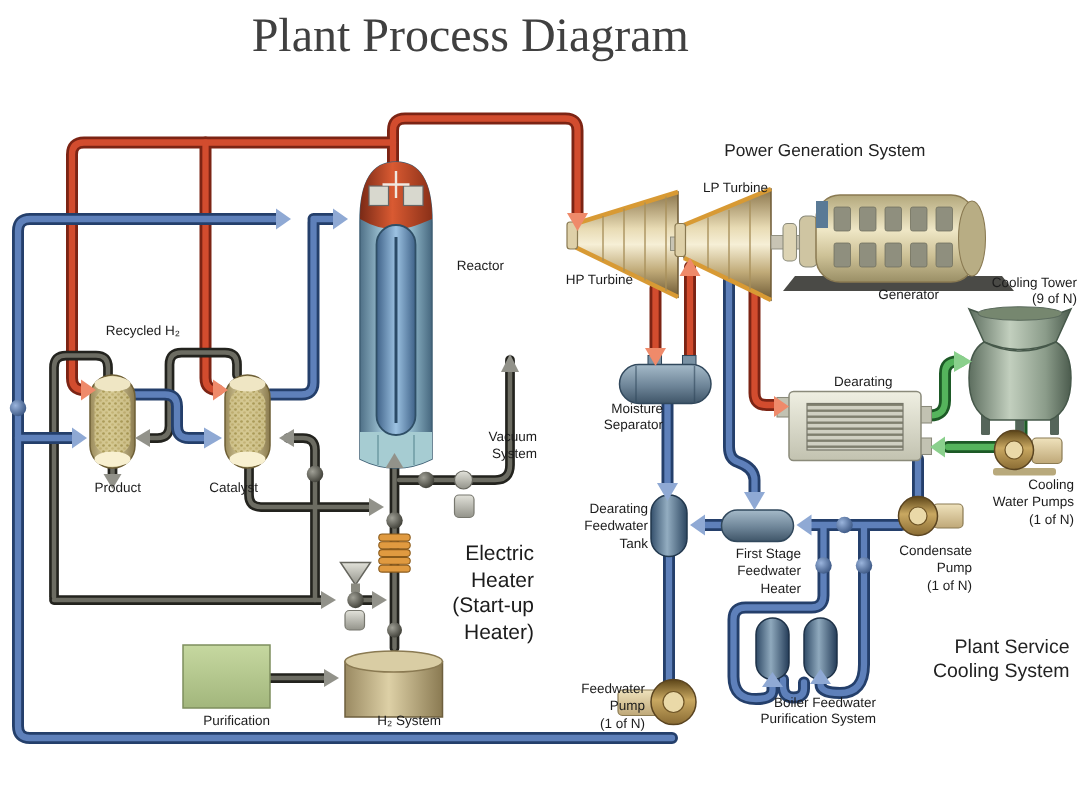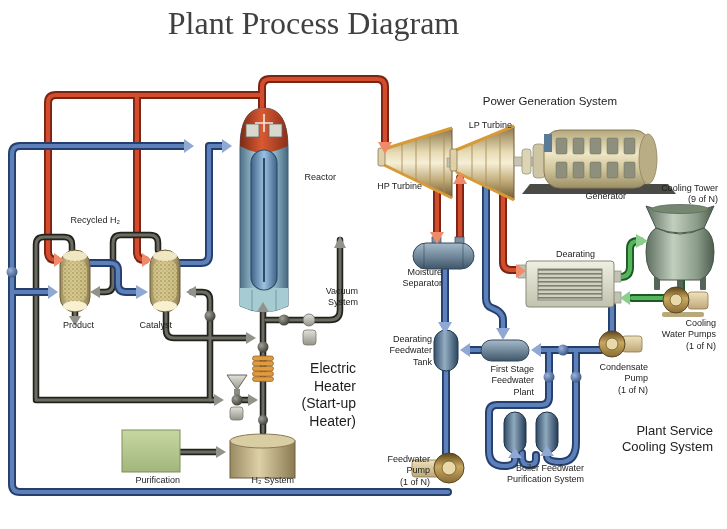--- a/index.html
+++ b/index.html
@@ -453,21 +453,21 @@
 <div class="lbl" style="left:650px;top:318px;width:66px">Cooling
 Water Pumps
 (1 of N)</div>
 <div class="lbl" style="left:390px;top:267px;width:52px">Moisture
 Separator</div>
 <div class="lbl" style="left:382px;top:334px;width:50px">Dearating
 Feedwater
 Tank</div>
 <div class="lbl" style="left:478px;top:364px;width:56px">First Stage
 Feedwater
-Plant</div>
+Heater</div>
 <div class="lbl" style="left:592px;top:362px;width:56px">Condensate
 Pump
 (1 of N)</div>
 <div class="lbl" style="left:376px;top:454px;width:54px">Feedwater
 Pump
 (1 of N)</div>
 <div class="lbl" style="left:484px;top:463px;width:100px">Boiler Feedwater
 Purification System</div>
 
 </div>

